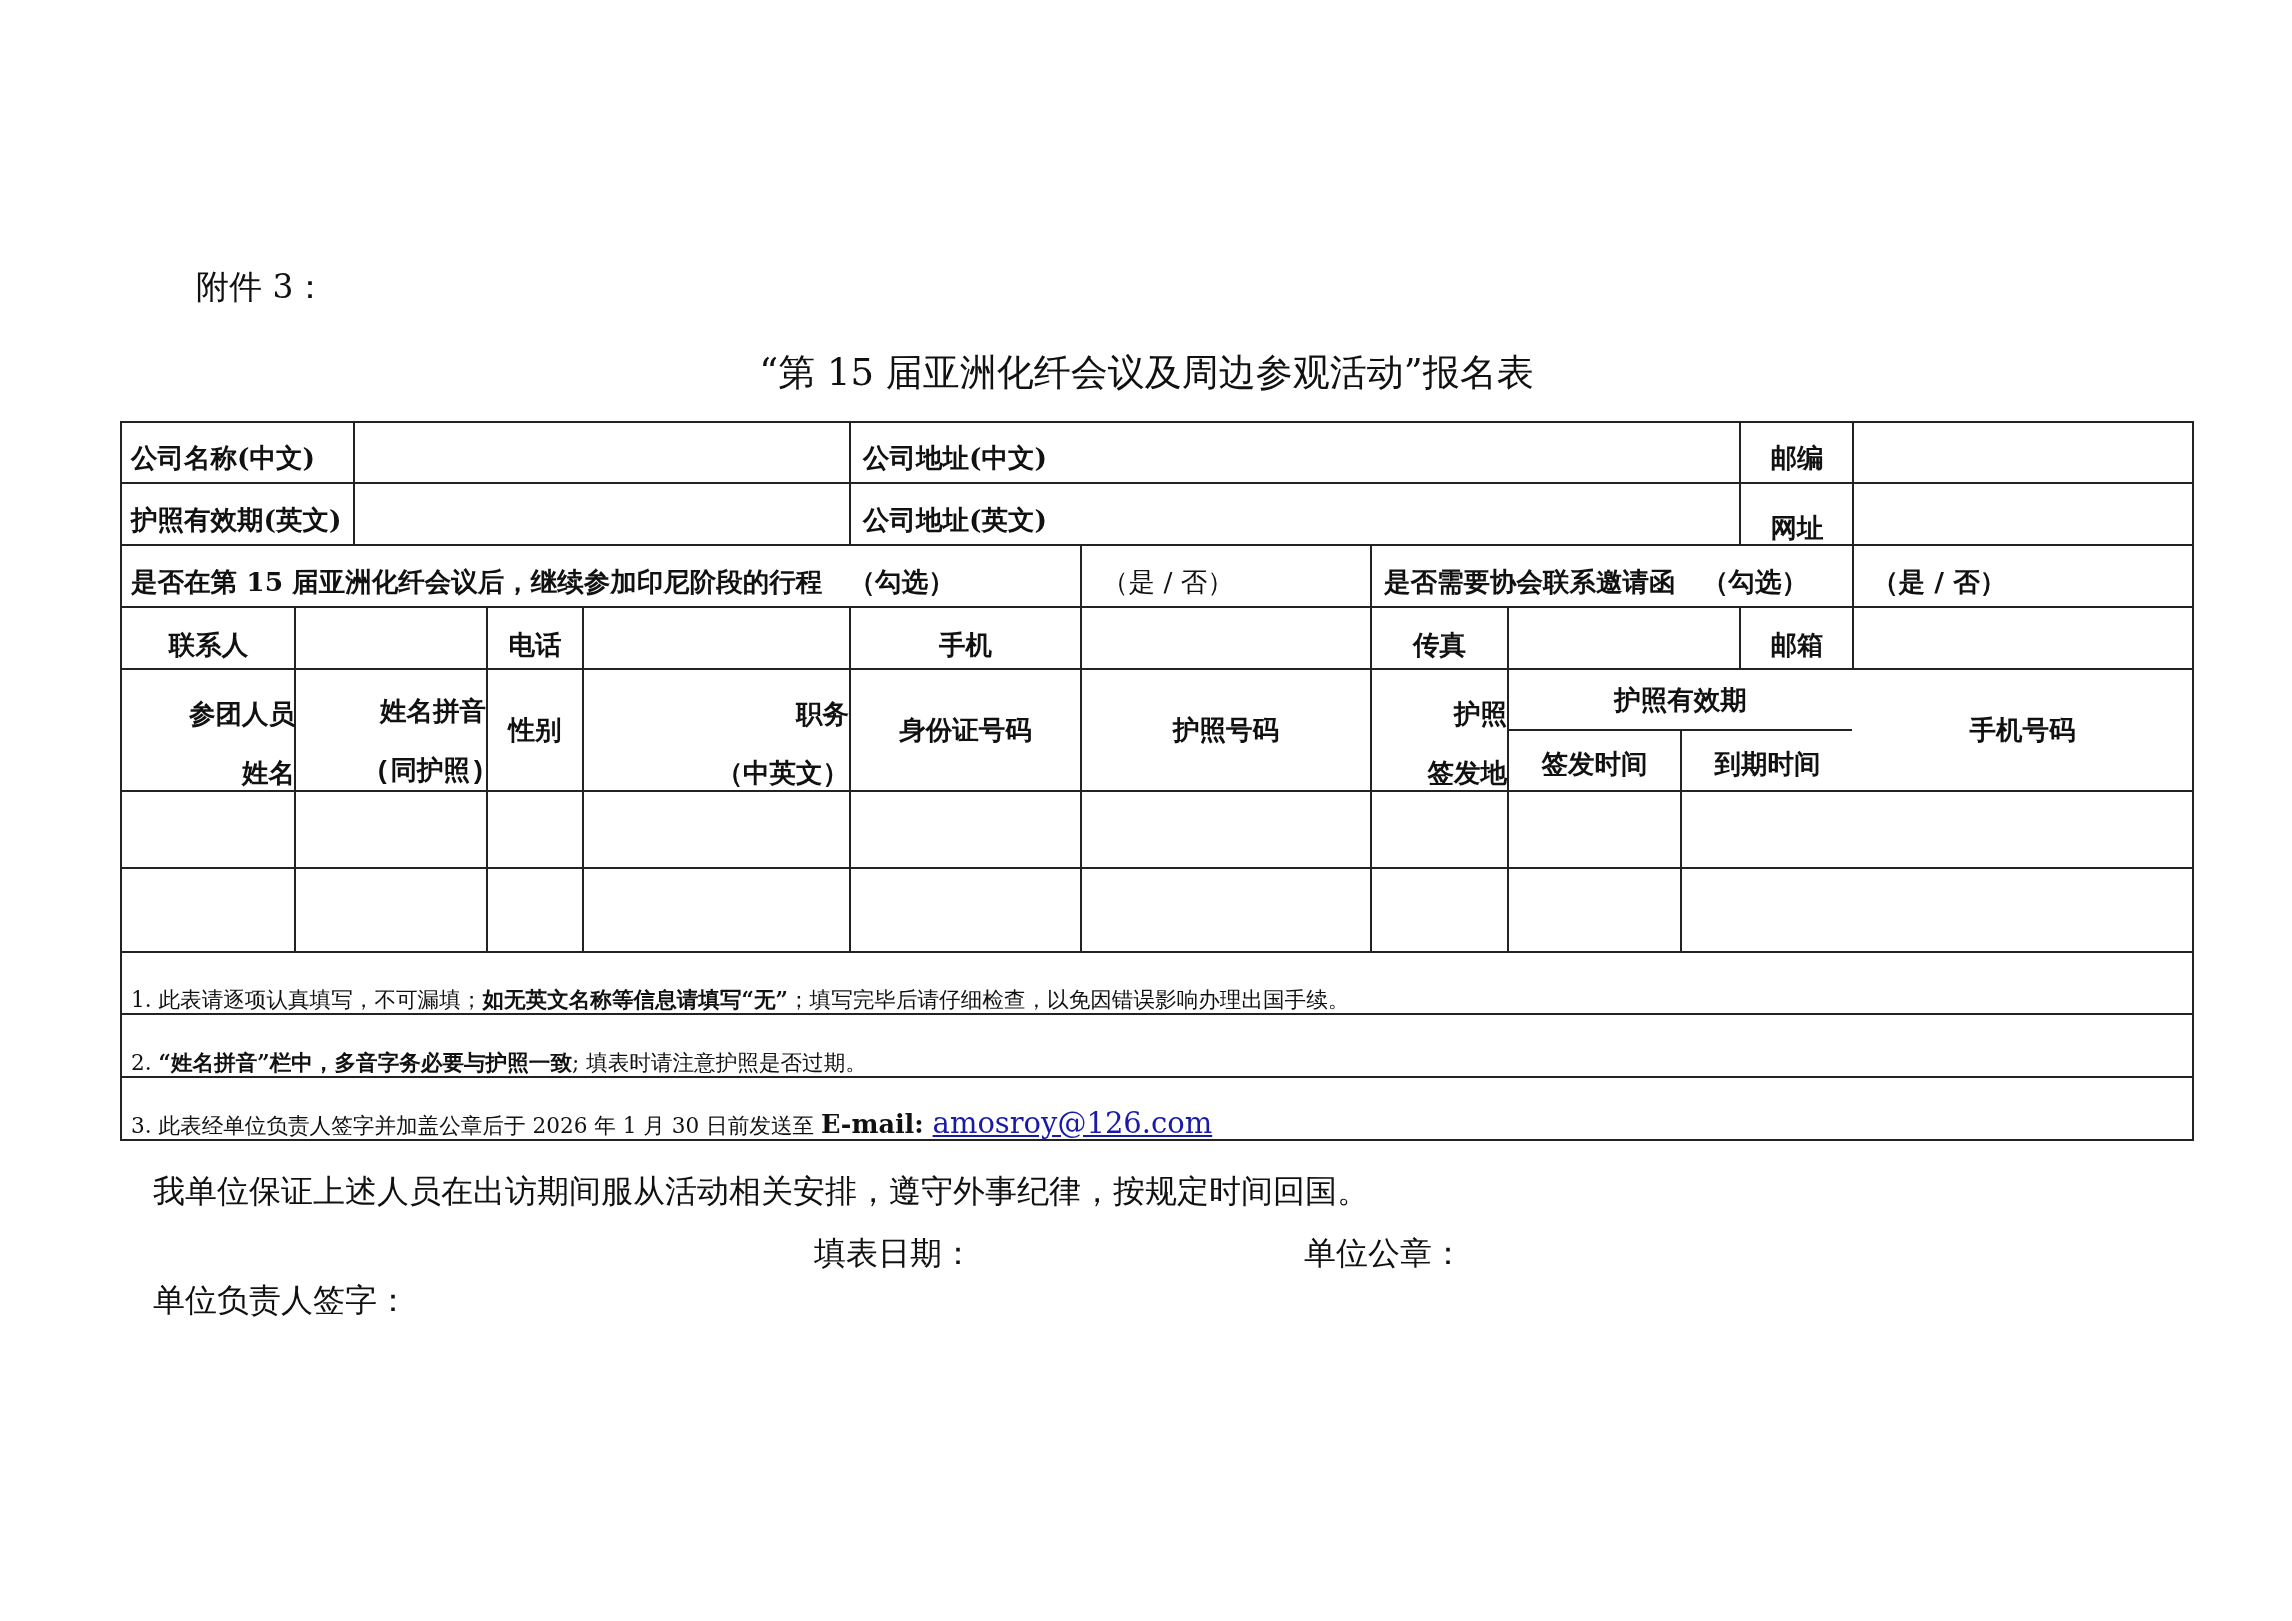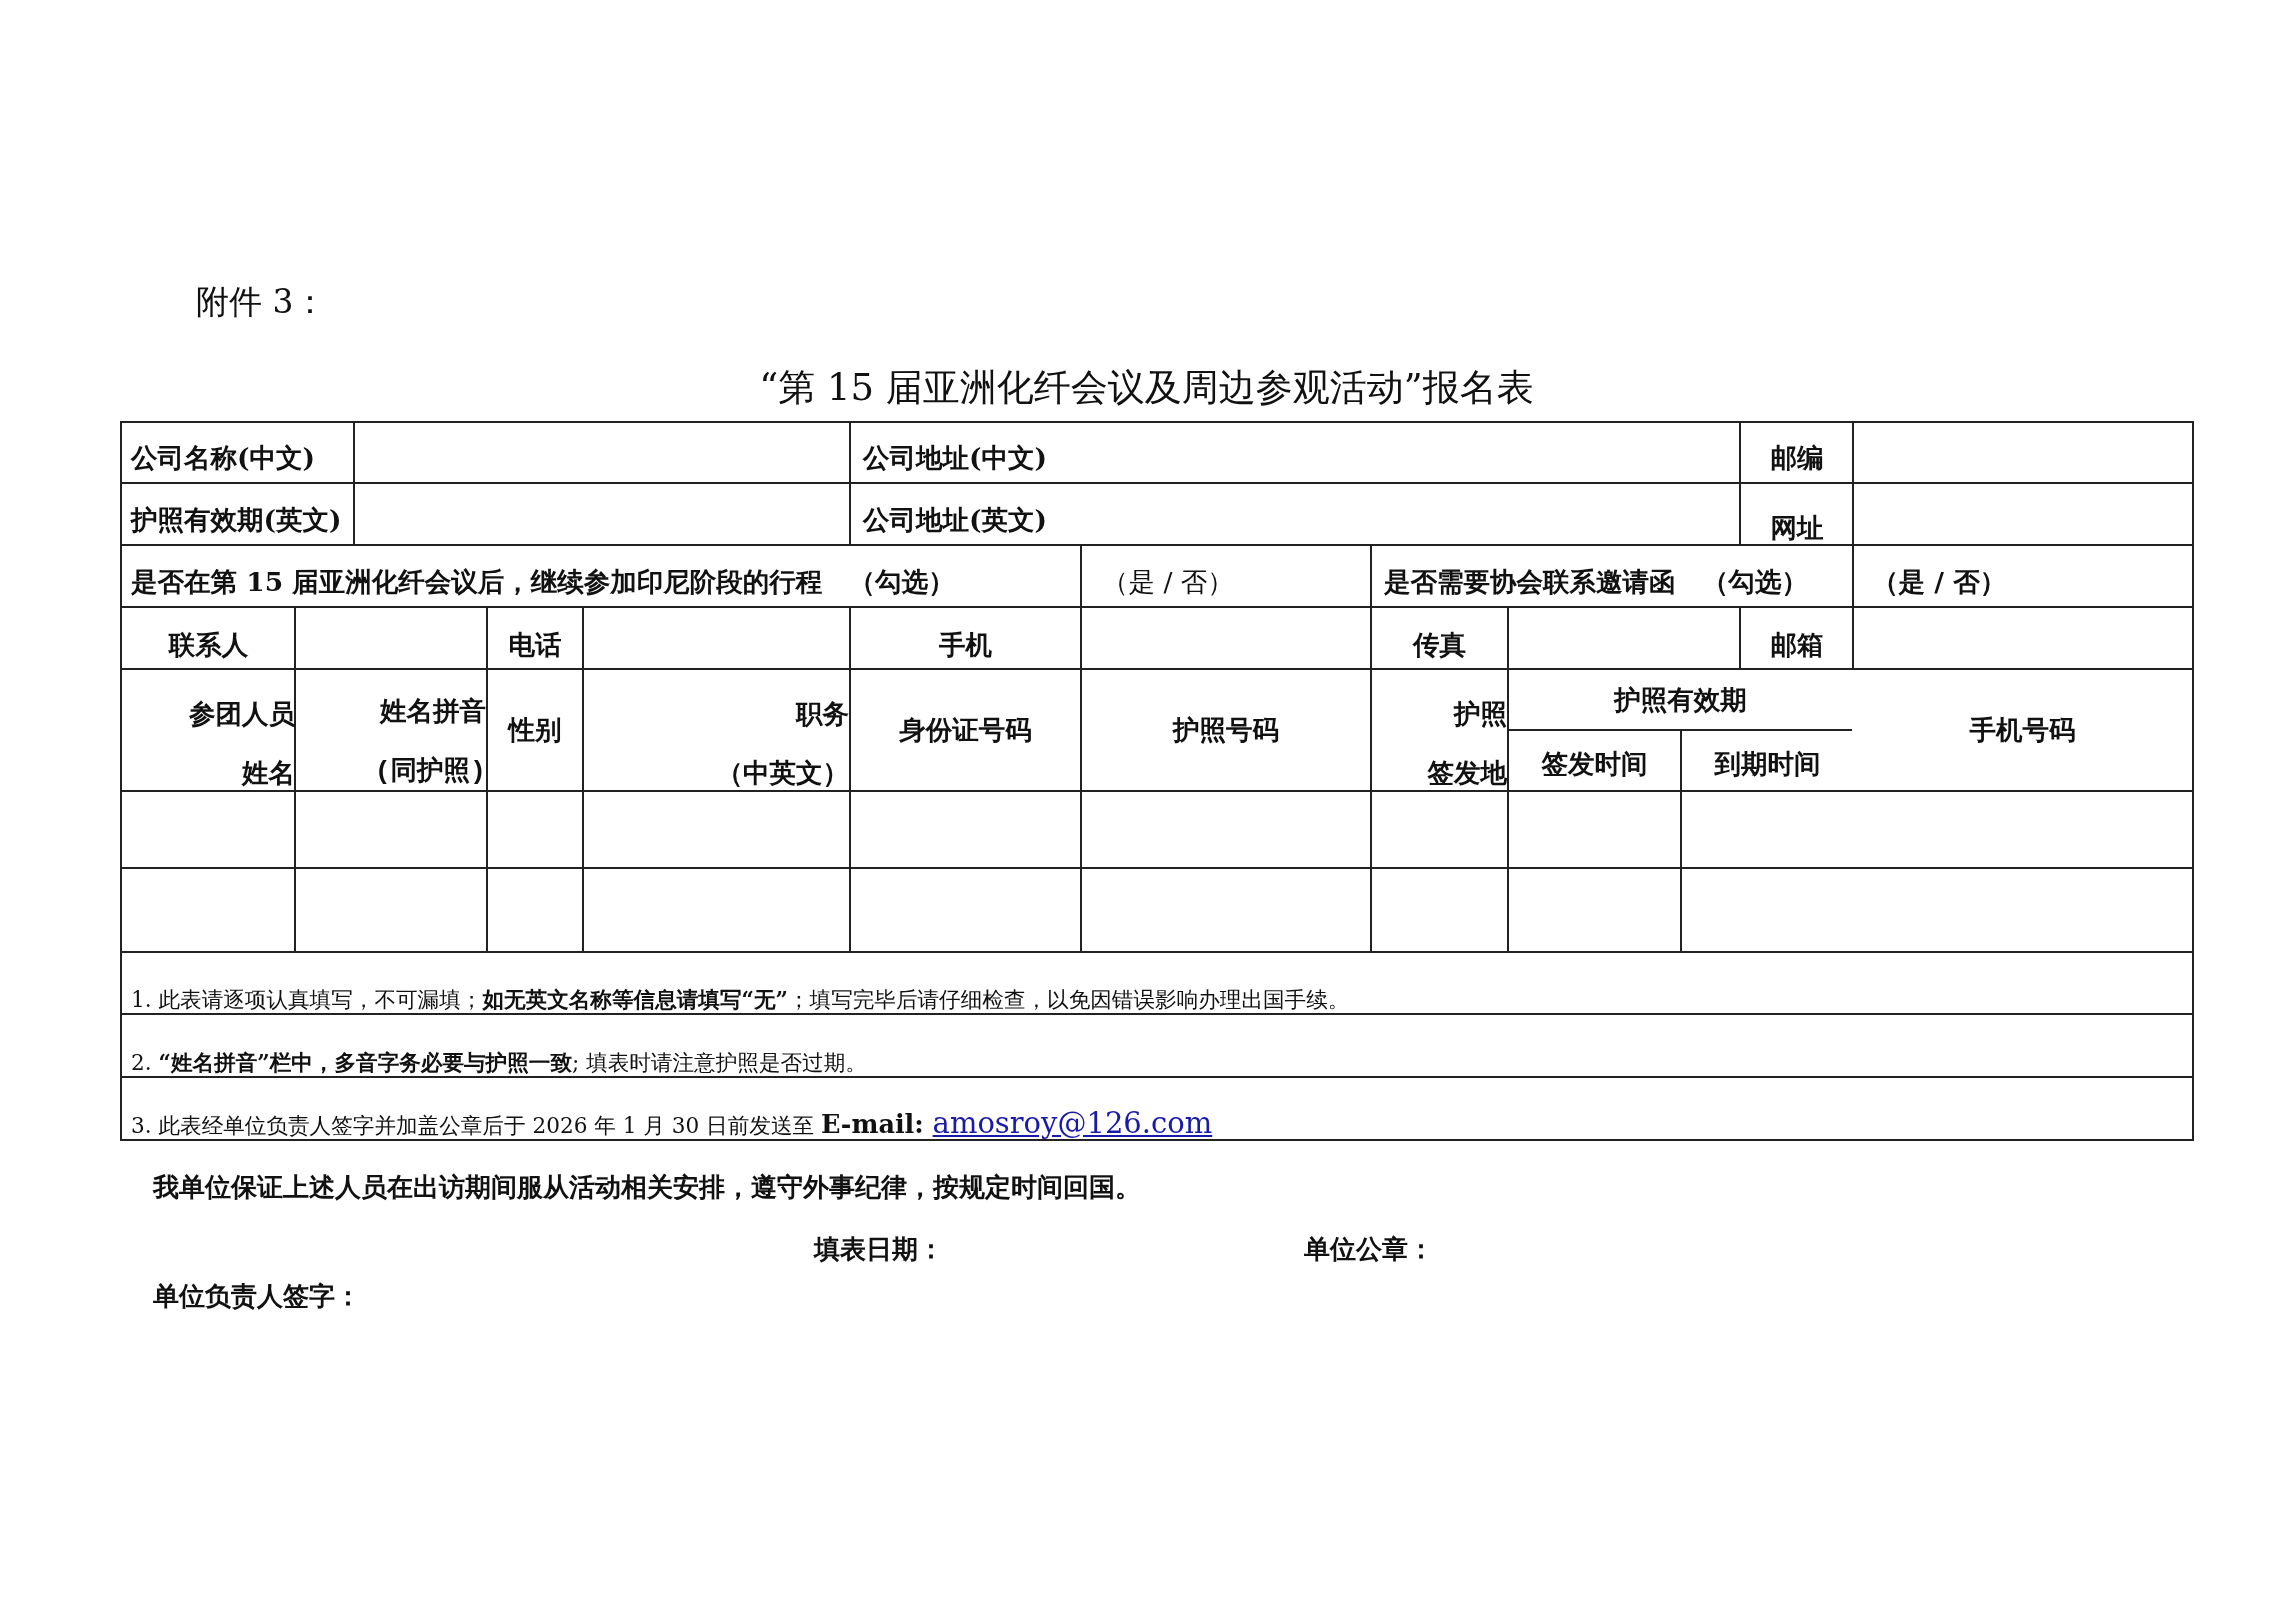--- a/index.html
+++ b/index.html
@@ -1,28 +1,28 @@
 <!DOCTYPE html>
 <html><head>
 <meta charset="utf-8">
 <style>
   html,body{margin:0;padding:0;background:#ffffff;}
   body{width:2293px;height:1621px;position:relative;overflow:hidden;font-family:"DejaVu Serif","Liberation Serif",serif;color:#111;}
-  .abs{position:absolute;margin-top:15px;}
+  .abs{position:absolute;}
   .attach{left:196px;top:265px;font-size:33px;}
   .title{left:0;width:2293px;top:348px;text-align:center;font-size:37px;}
   .hl{position:absolute;height:2px;background:#222;}
   .vl{position:absolute;width:2px;background:#222;}
   .cell{position:absolute;display:flex;align-items:flex-end;font-size:26.5px;font-weight:bold;box-sizing:border-box;padding-bottom:5.9px;}
   .c{justify-content:center;text-align:center;}
   .mid{align-items:center;padding-bottom:0;}
   .note{position:absolute;font-size:21.6px;font-weight:normal;left:131px;}
   .note b{font-weight:bold;}
   .email{color:#1a1aa8;text-decoration:underline;font-size:29px;}
-  .foot{position:absolute;font-size:26px;font-weight:bold;}
+  .foot{position:absolute;font-size:32px;font-weight:normal;}
   .stack{flex-direction:column;justify-content:center;line-height:59px;}
 </style>
 </head>
 <body>
 
 <div class="abs attach">附件 3：</div>
 <div class="abs title">“第 15 届亚洲化纤会议及周边参观活动”报名表</div>
 
 <div>
 

